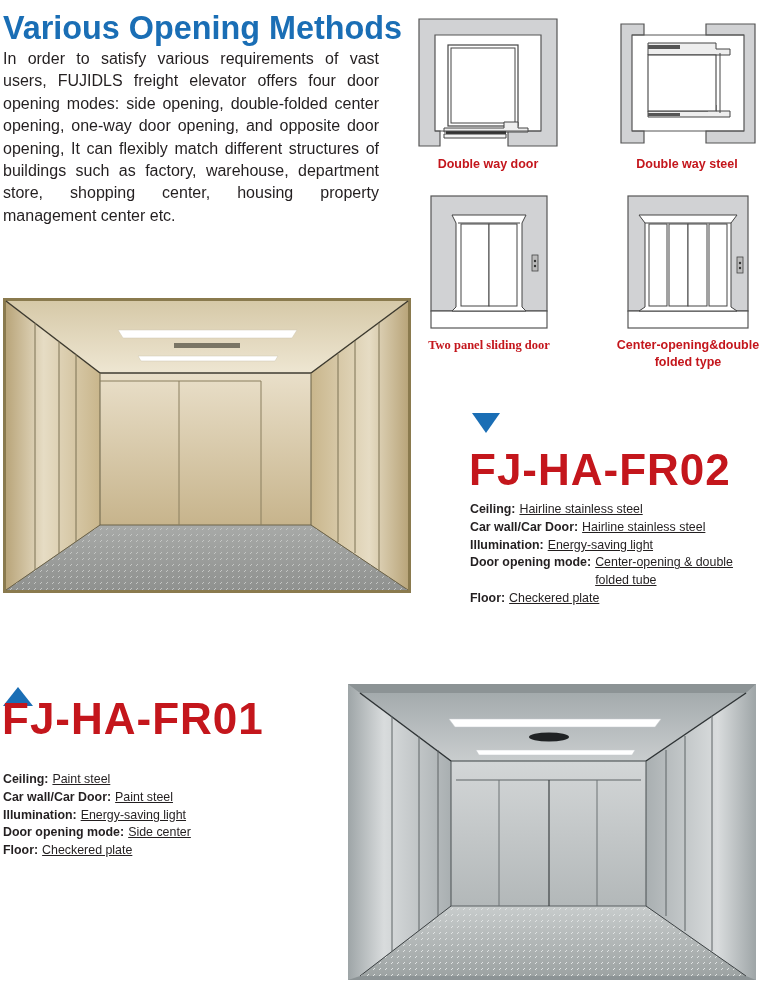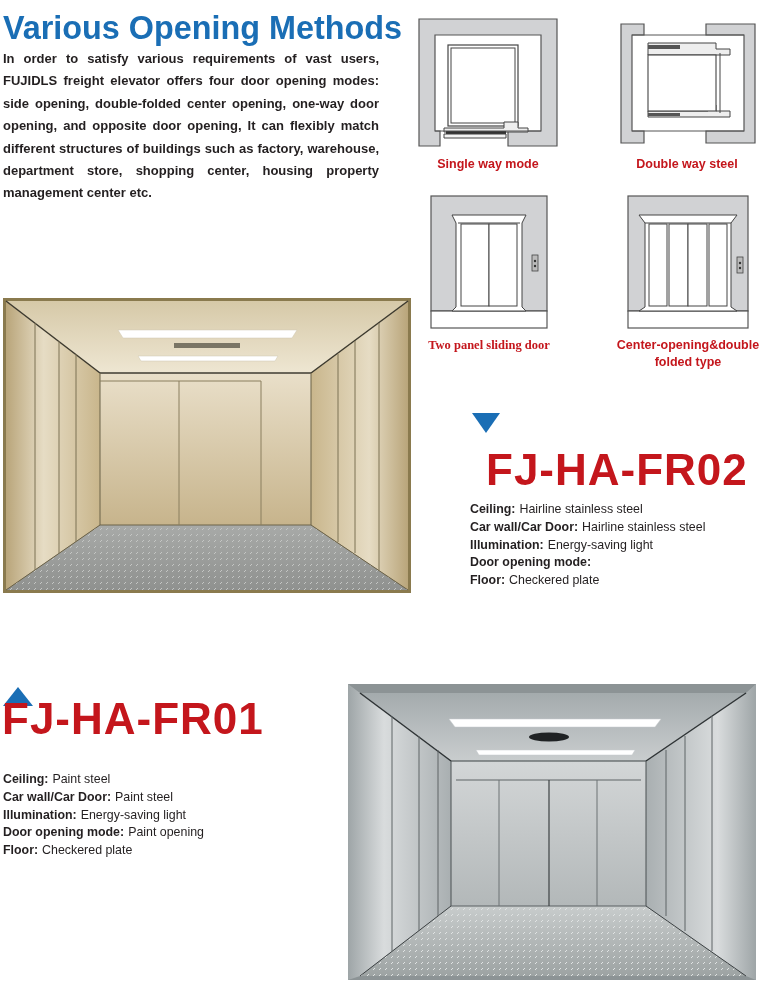--- a/index.html
+++ b/index.html
@@ -11,23 +11,22 @@
   
   .page-title {
     left: 3px; top: 10px;
     font-family: "Liberation Sans", sans-serif;
     font-weight: bold; font-size: 33px; letter-spacing: 0px;
     color: #1a6eb5; line-height: 36px; white-space: nowrap;
     transform: scaleX(0.98); transform-origin: left;
   }
   .intro {
     left: 3px; top: 48px; width: 376px;
-    font-size: 13px; line-height: 22.4px; text-align: justify;
+    font-size: 16px; line-height: 22.4px; text-align: justify;
     color: #231f20;
-    font-weight: bold;
   }
 
   
   .diagram { position: absolute; }
   .diagram svg { display: block; width: 100%; height: 100%; }
   .diagram-label {
     position: absolute; font-weight: bold; font-size: 12.5px; color: #c4161c;
     text-align: center; line-height: 17px; white-space: nowrap;
   }
 
@@ -46,40 +45,40 @@
     border-left: 15px solid transparent; border-right: 15px solid transparent;
     border-bottom: 19px solid #1a6eb5;
   }
   .model-title {
     font-weight: bold; font-size: 44px; color: #c4161c; line-height: 44px;
     letter-spacing: 1px; white-space: nowrap;
   }
   .specs { font-size: 12.4px; line-height: 17.8px; color: #231f20; }
   .spec-row { display: flex; white-space: nowrap; }
   .spec-key { font-weight: bold; margin-right: 4px; }
-  .spec-val { white-space: normal; }
+  .spec-val { white-space: normal; text-decoration: underline; }
 </style>
 </head>
 <body>
 
 <h1 class="abs page-title">Various Opening Methods</h1>
 <p class="abs intro">In order to satisfy various requirements of vast users, FUJIDLS freight elevator offers four door opening modes: side opening, double-folded center opening, one-way door opening, and opposite door opening, It can flexibly match different structures of buildings such as factory, warehouse, department store, shopping center, housing property management center etc.</p>
 
 <div class="diagram" style="left:418px; top:18px; width:140px; height:129px;">
   <svg viewBox="0 0 140 129">
     <path d="M1 1 H139 V128 H90 V113 H123 V17 H17 V113 H22 V128 H1 Z" fill="#d1d2d4" stroke="#555" stroke-width="1.2"></path>
     <rect x="30" y="27" width="70" height="81" fill="#fff" stroke="#444" stroke-width="1.2"></rect>
     <rect x="33" y="30" width="64" height="75" fill="none" stroke="#444" stroke-width="1"></rect>
     <path d="M26 110 H86 V104 H100 V110 H110 V114 H26 Z" fill="#eee" stroke="#444" stroke-width="1"></path>
     <rect x="28" y="113" width="60" height="3" fill="#333"></rect>
     <path d="M26 116 H88 V120 H26 Z" fill="#f4f4f4" stroke="#444" stroke-width="1"></path>
     <line x1="17" y1="113" x2="123" y2="113" stroke="#555" stroke-width="1"></line>
   </svg>
 </div>
-<div class="diagram-label" style="left:418px; top:156px; width:140px;">Single way mode</div>
+<div class="diagram-label" style="left:418px; top:156px; width:140px;">Double way door</div>
 
 <div class="diagram" style="left:620px; top:23px; width:136px; height:121px;">
   <svg viewBox="0 0 136 121">
     <path d="M1 1 H24 V12 H12 V108 H24 V120 H1 Z" fill="#d1d2d4" stroke="#555" stroke-width="1.2"></path>
     <path d="M86 1 H135 V120 H86 V108 H124 V12 H86 Z" fill="#d1d2d4" stroke="#555" stroke-width="1.2"></path>
     <line x1="12" y1="12" x2="124" y2="12" stroke="#555" stroke-width="1"></line>
     <line x1="12" y1="108" x2="124" y2="108" stroke="#555" stroke-width="1"></line>
     <path d="M28 20 H96 V26 H110 V32 H28 Z" fill="#eee" stroke="#444" stroke-width="1"></path>
     <rect x="28" y="22" width="32" height="4" fill="#555"></rect>
     <path d="M28 88 H88 V82 H96 V88 H110 V94 H28 Z" fill="#eee" stroke="#444" stroke-width="1"></path>
@@ -179,36 +178,37 @@
     <line x1="97" y1="83" x2="258" y2="83" stroke="#8a7e5e" stroke-width="1"></line>
     <line x1="176" y1="83" x2="176" y2="227" stroke="#8a7e5e" stroke-width="1"></line>
     <line x1="258" y1="83" x2="258" y2="227" stroke="#8a7e5e" stroke-width="1"></line>
     <polygon points="115,32 294,32 289,40 120,40" fill="#ffffff" stroke="#cfc6b0" stroke-width="0.5"></polygon>
     <polygon points="135,58 275,58 272,63 138,63" fill="#ffffff" stroke="#cfc6b0" stroke-width="0.5"></polygon>
     <rect x="171" y="45" width="66" height="5" fill="#7a7565"></rect>
   </svg>
 </div>
 
 <div class="abs tri-down" style="left:472px; top:413px;"></div>
-<div class="abs model-title" style="left:486px; top:448px;">FJ-HA-FR02</div>
+<div class="abs model-title" style="left:469px; top:448px;">FJ-HA-FR02</div>
 <div class="abs specs" style="left:470px; top:501px; width:298px;">
   <div class="spec-row">
     <span class="spec-key">Ceiling:</span>
     <span class="spec-val">Hairline stainless steel</span>
   </div>
   <div class="spec-row">
     <span class="spec-key">Car wall/Car Door:</span>
     <span class="spec-val">Hairline stainless steel</span>
   </div>
   <div class="spec-row">
     <span class="spec-key">Illumination:</span>
     <span class="spec-val">Energy-saving light</span>
   </div>
   <div class="spec-row">
     <span class="spec-key">Door opening mode:</span>
+    <span class="spec-val" style="width:160px;">Center-opening &amp; double folded tube</span>
   </div>
   <div class="spec-row">
     <span class="spec-key">Floor:</span>
     <span class="spec-val">Checkered plate</span>
   </div>
 </div>
 
 <div class="abs tri-up" style="left:3px; top:687px;"></div>
 <div class="abs model-title" style="left:2px; top:697px;">FJ-HA-FR01</div>
 <div class="abs specs" style="left:3px; top:771px; width:330px;">
@@ -219,21 +219,21 @@
   <div class="spec-row">
     <span class="spec-key">Car wall/Car Door:</span>
     <span class="spec-val">Paint steel</span>
   </div>
   <div class="spec-row">
     <span class="spec-key">Illumination:</span>
     <span class="spec-val">Energy-saving light</span>
   </div>
   <div class="spec-row">
     <span class="spec-key">Door opening mode:</span>
-    <span class="spec-val">Paint opening</span>
+    <span class="spec-val">Side center</span>
   </div>
   <div class="spec-row">
     <span class="spec-key">Floor:</span>
     <span class="spec-val">Checkered plate</span>
   </div>
 </div>
 
 <div class="photo" style="left:348px; top:684px; width:408px; height:296px;">
   <svg viewBox="0 0 408 296" preserveAspectRatio="none">
     <defs>

